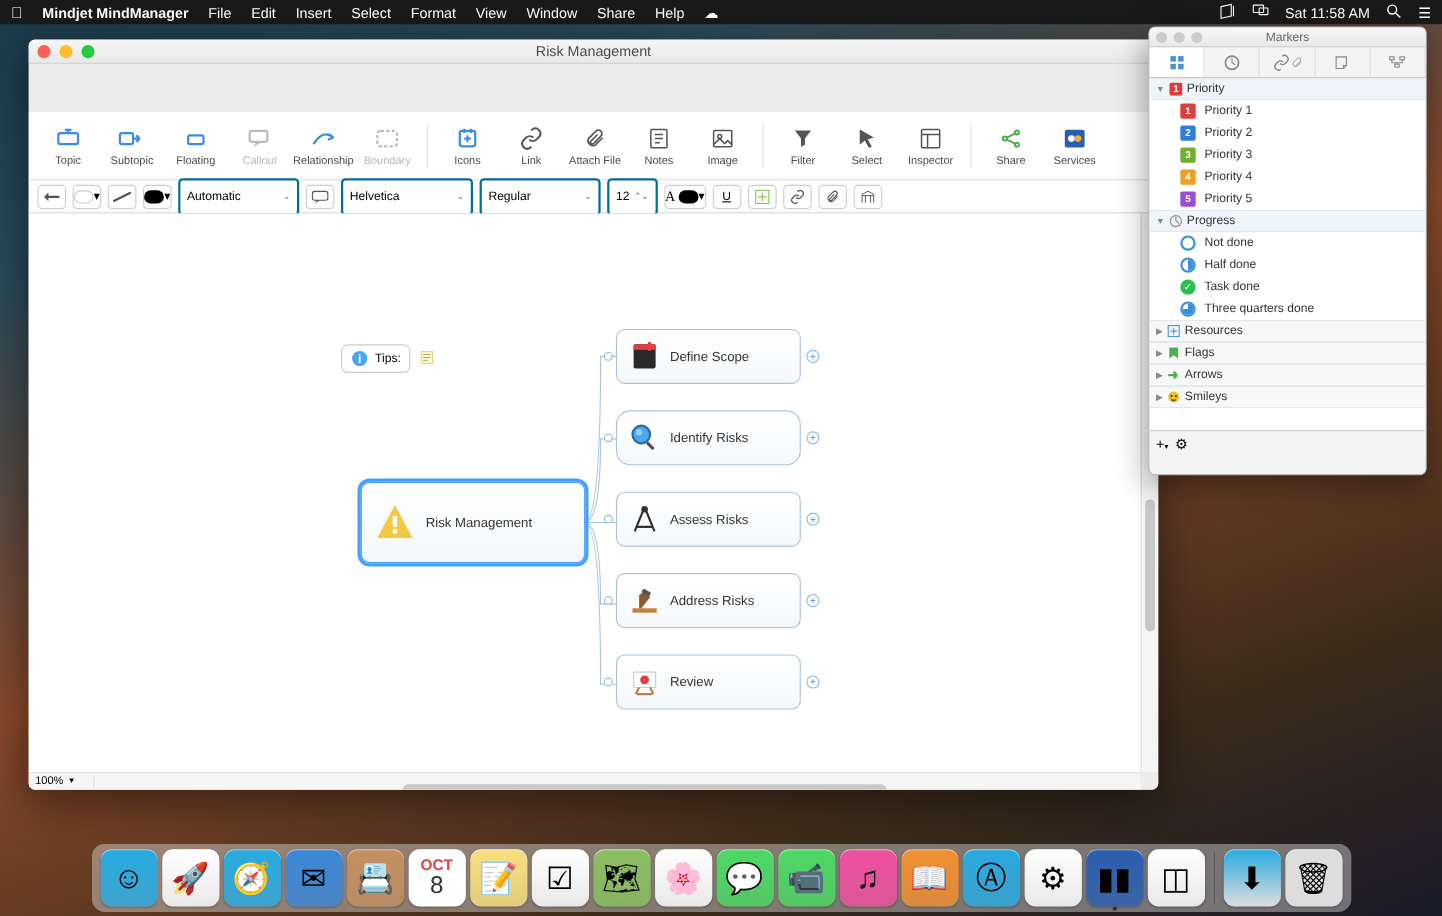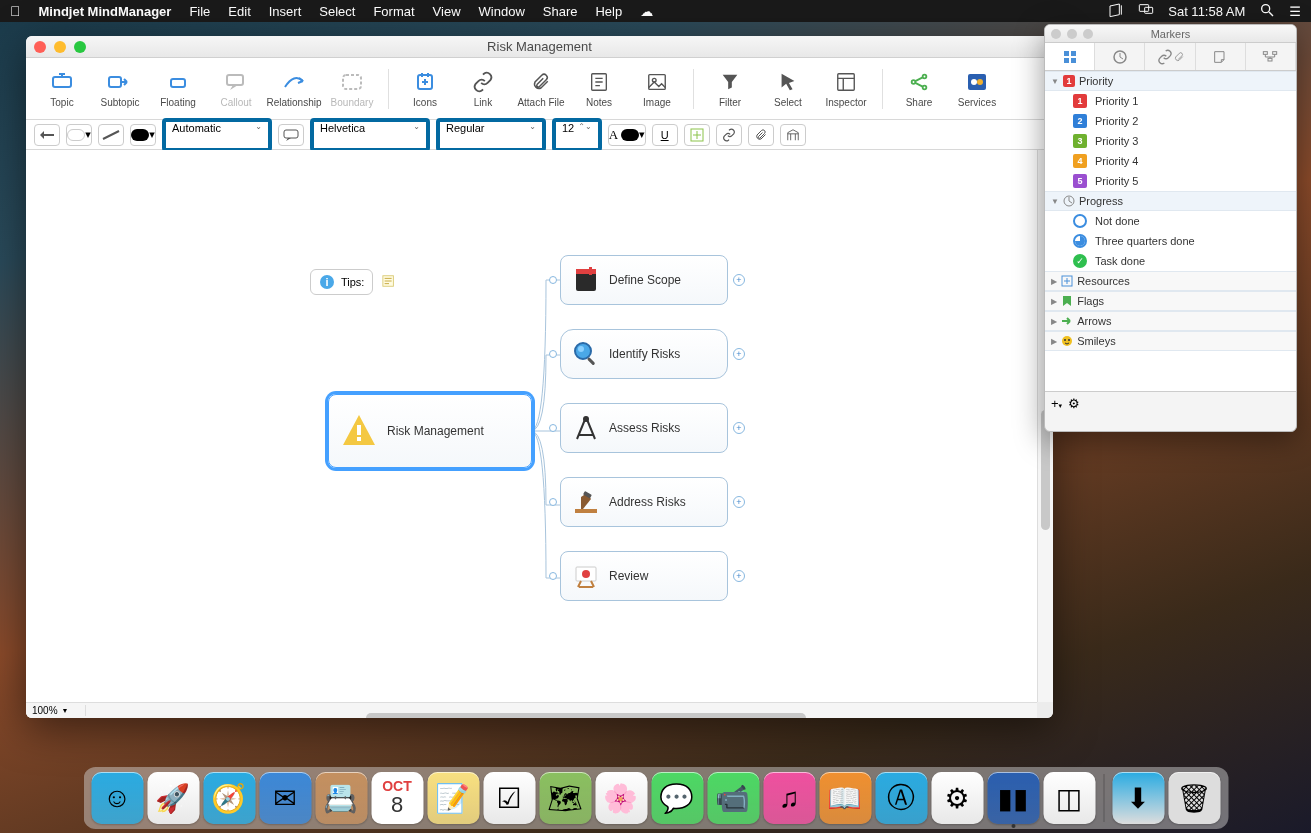--- a/index.html
+++ b/index.html
@@ -14,28 +14,28 @@
 .menubar .right svg { width:16px; height:16px; }
 
 
 .window { position:absolute; left:26px; top:36px; width:1027px; height:682px; background:#ececec; border-radius:6px; box-shadow:0 10px 40px rgba(0,0,0,.5); overflow:hidden; display:flex; flex-direction:column; }
 .titlebar { height:22px; background:linear-gradient(#f6f6f6,#e8e8e8); border-bottom:1px solid #d0d0d0; display:flex; align-items:center; position:relative; }
 .traffic { display:flex; gap:8px; position:absolute; left:8px; }
 .tl { width:12px; height:12px; border-radius:50%; }
 .tl.r{background:#ff5f57}.tl.y{background:#febc2e}.tl.g{background:#28c840}
 .wintitle { flex:1; text-align:center; font-size:13px; color:#4a4a4a; }
 
-.toolbar { height:62px; background:#fff; border-bottom:1px solid #d8d8d8; display:flex; align-items:center; padding:0 8px; gap:2px; }
+.toolbar { height:62px; background:#fff; border-bottom:1px solid #d8d8d8; display:flex; align-items:center; padding:0 8px; gap:2px;margin-top:44px; }
 .tb-btn { display:flex; flex-direction:column; align-items:center; justify-content:center; width:56px; height:56px; font-size:10px; color:#4a4a4a; cursor:pointer; gap:2px; }
 .tb-btn.disabled{color:#b8b8b8}
 .tb-btn .ic{width:26px;height:26px;display:flex;align-items:center;justify-content:center}
 .tb-sep{width:1px;height:40px;background:#e0e0e0;margin:0 6px}
 
 .formatbar{height:30px;background:#fff;border-bottom:1px solid #d8d8d8;display:flex;align-items:center;padding:0 8px;gap:6px;font-size:11px}
-.combo{height:34px;border:4px solid #0369a1;border-radius:4px;background:#fff;display:flex;align-items:flex-start;padding:0 6px;gap:4px;font-size:11px}
+.combo{height:34px;border:2px solid #0369a1;border-radius:4px;background:#fff;display:flex;align-items:center;padding:0 6px;gap:4px;font-size:11px}
 .combo .dd{font-size:8px;color:#666}
 .pill{height:22px;border:1px solid #ccc;border-radius:4px;background:#fff;display:flex;align-items:center;justify-content:center;min-width:26px}
 .swatch{width:18px;height:12px;border-radius:6px;background:#000}
 .swatch.w{background:#fff;border:1px solid #ccc}
 
 .canvas-wrap{flex:1;background:#ececec;position:relative;overflow:hidden}
 .canvas{position:absolute;left:0;top:0;right:16px;bottom:16px;background:#fff}
 .hsb{position:absolute;bottom:0;left:0;right:16px;height:16px;background:#f5f5f5;border-top:1px solid #ddd;display:flex;align-items:center}
 .hsb .zoom{width:60px;font-size:10px;padding:0 6px;border-right:1px solid #ddd;display:flex;align-items:center;gap:4px}
 .hsb .track{flex:1;position:relative}
@@ -528,26 +528,30 @@
           <path d="M6 2v4l3 2" stroke="#888" fill="none"></path>
         </svg>
         <span>Progress</span>
       </div>
     <div id="prog">
         <div class="item">
           <span class="prog-ic "></span>
           <span>Not done</span>
         </div>
         <div class="item">
+          <span class="prog-ic h"></span>
+          <span>Half done</span>
+        </div>
+        <div class="item">
+          <span class="prog-ic done"></span>
+          <span>Task done</span>
+        </div>
+        <div class="item">
           <span class="prog-ic tq"></span>
           <span>Three quarters done</span>
-        </div>
-        <div class="item">
-          <span class="prog-ic done"></span>
-          <span>Task done</span>
         </div>
       </div>
     <div id="groups">
         <div class="grp-h collapsed">
           <span class="tri">▶</span>
           <svg width="12" height="12">
             <rect x="1" y="1" width="10" height="10" fill="none" stroke="#4a90d8"></rect>
             <path d="M6 3v6M3 6h6" stroke="#4a90d8"></path>
           </svg>
           <span>Resources</span>

